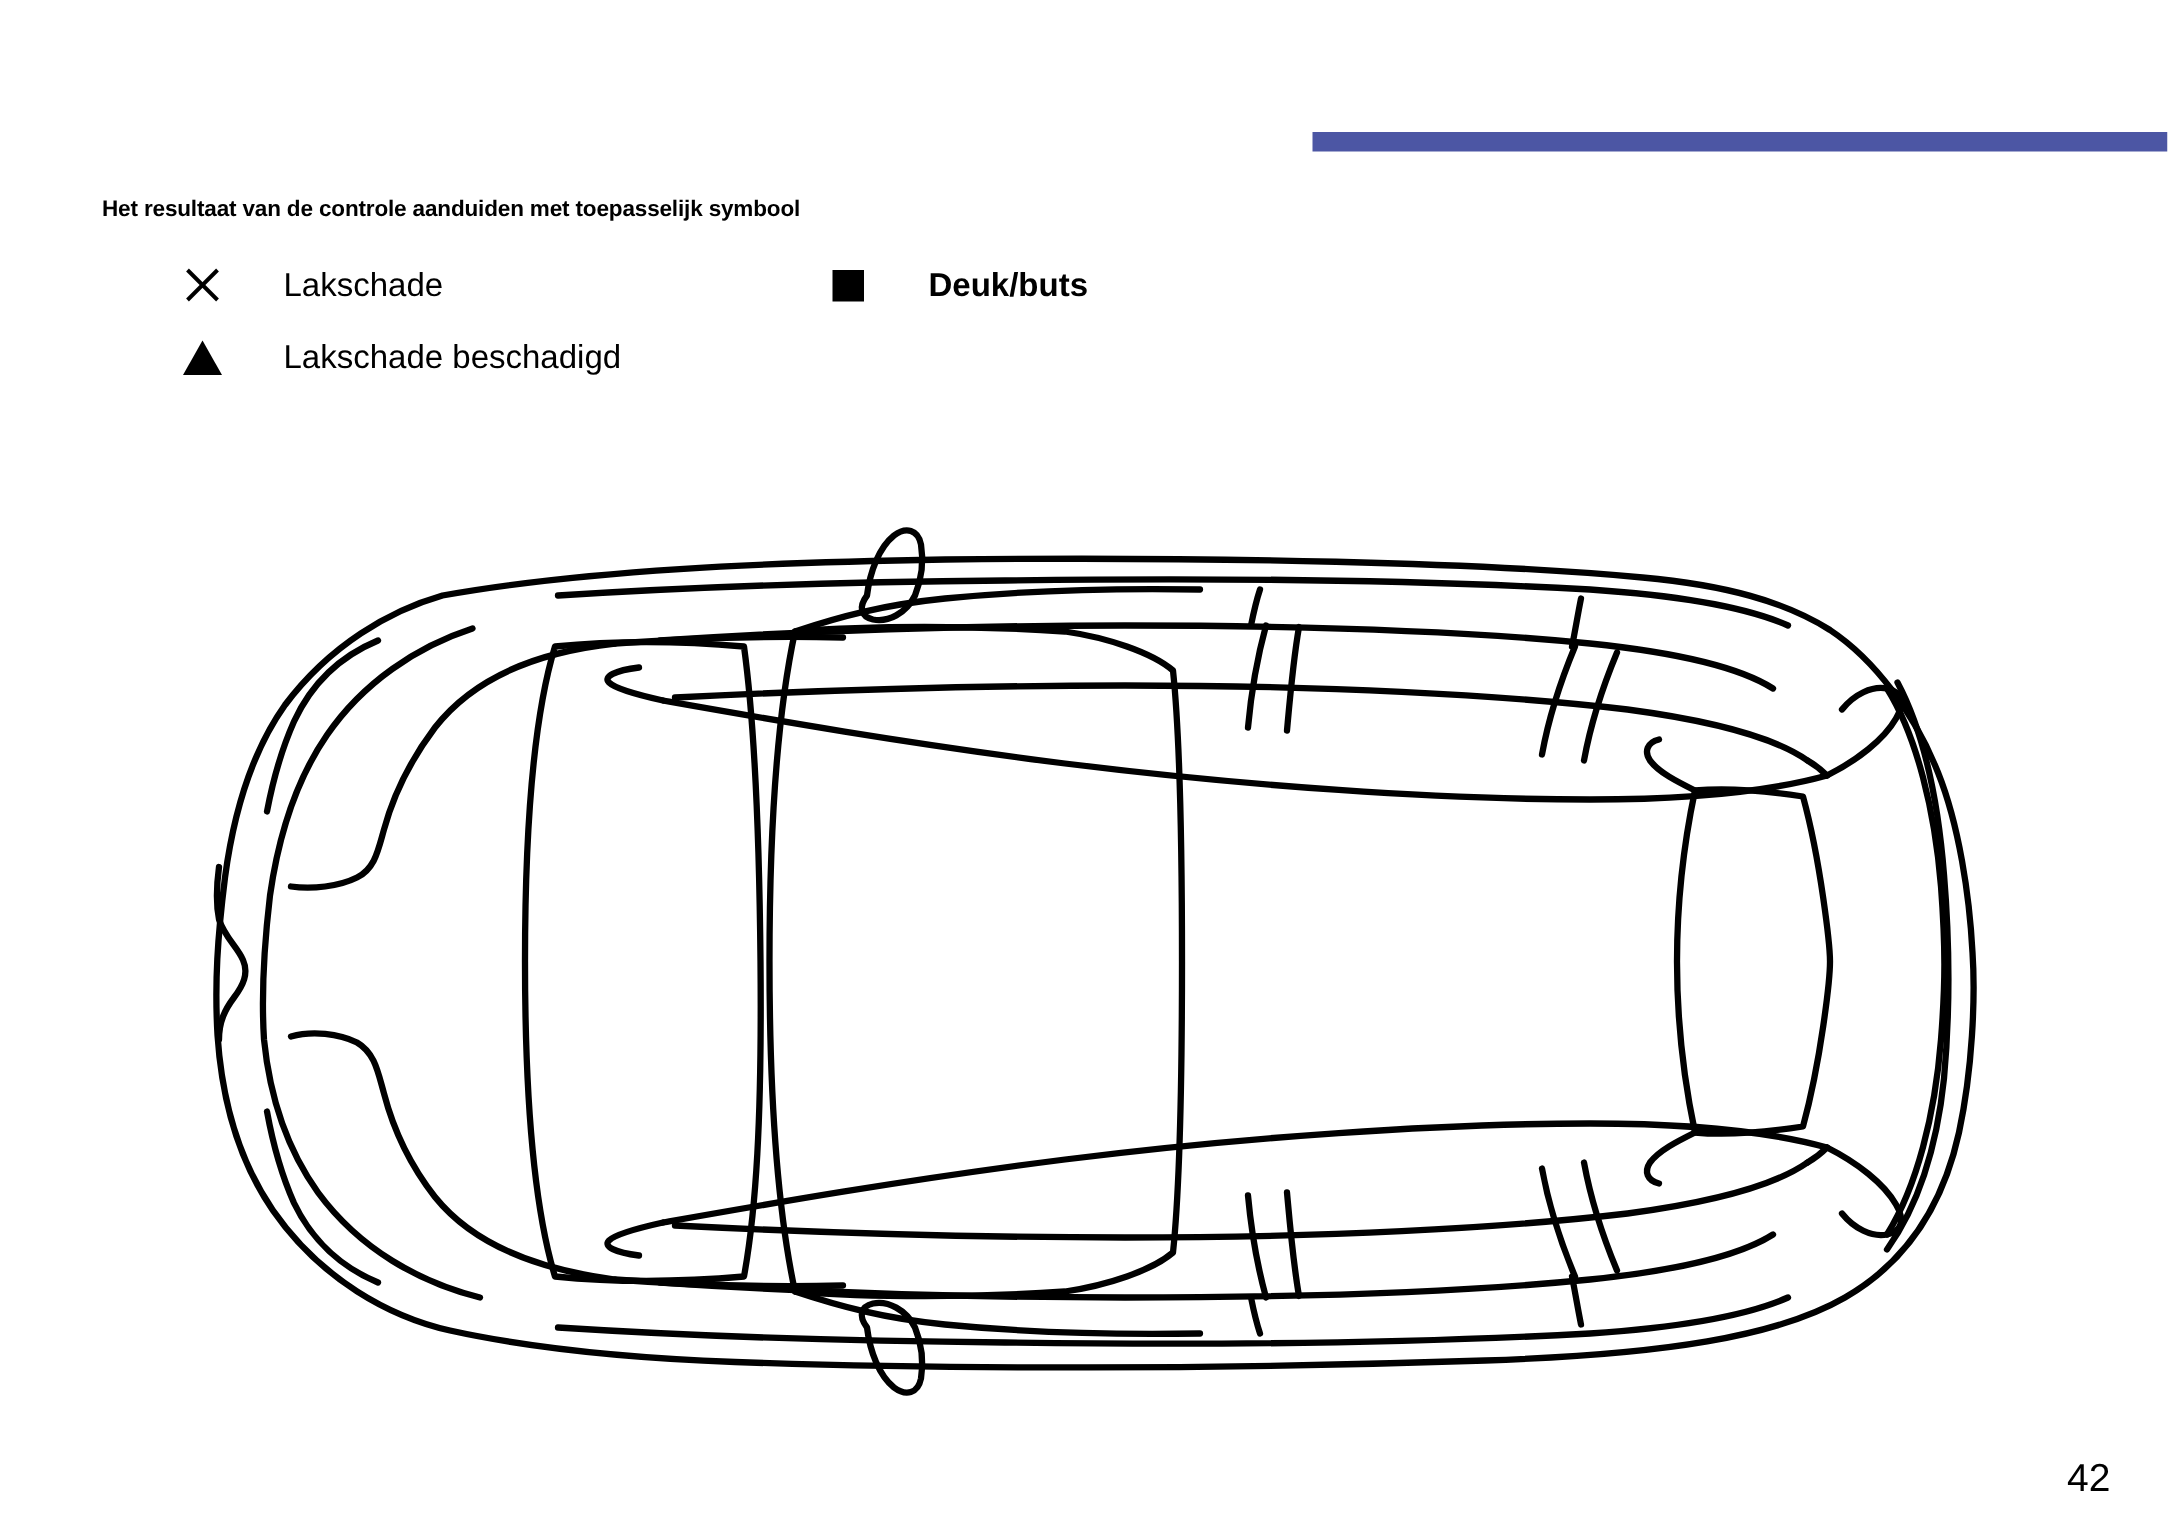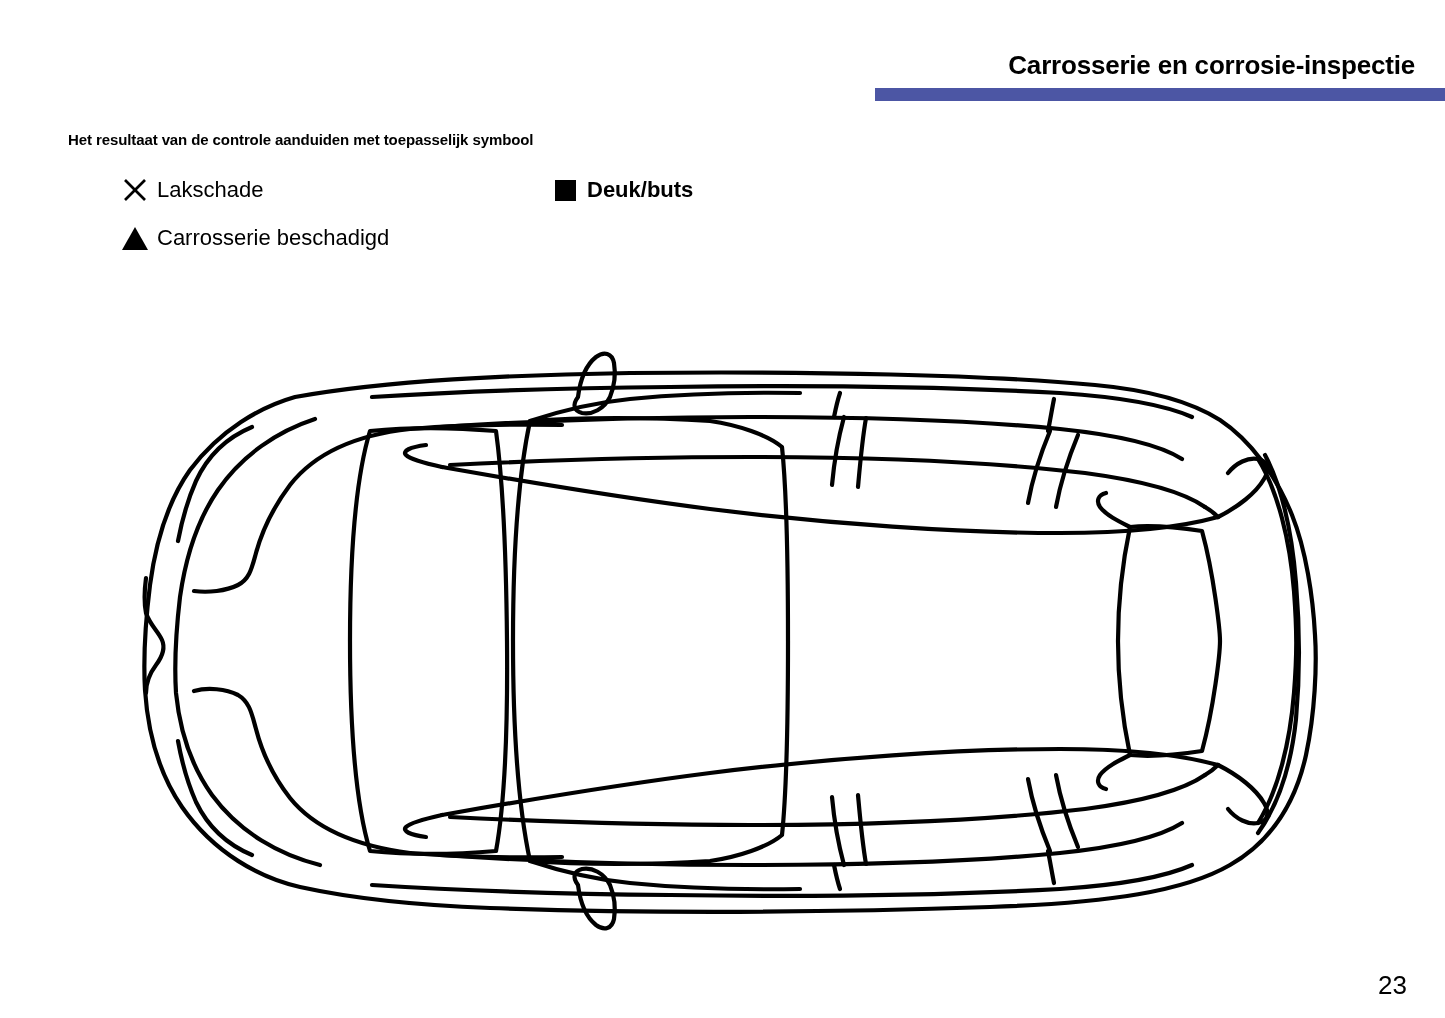--- a/index.html
+++ b/index.html
@@ -66,20 +66,21 @@
     position: absolute;
     top: 0;
   }
   .legend-col.left  { left: 45px;  width: 420px; }
   .legend-col.right { left: 475px; width: 400px; font-weight: bold; }
 
   .legend-row {
     display: flex;
     align-items: center;
     height: 48px;
+    gap: 32px;
   }
   .legend-symbol {
     width: 44px;
     flex: 0 0 44px;
     display: flex;
     align-items: center;
     justify-content: center;
   }
   .legend-label {
     font-size: 22px;
@@ -111,21 +112,20 @@
     right: 38px;
     bottom: 18px;
     font-size: 26px;
     line-height: 30px;
   }
 </style>
 </head>
 <body>
 
 <div id="header-block">
-  <div id="page-title">Carrosserie en corrosie-inspectie</div>
   <div id="title-rule" style="background: rgb(76, 86, 164);"></div>
 </div>
 
 <div id="legend-block">
 
   <div id="legend-heading">Het resultaat van de controle aanduiden met toepasselijk symbool</div>
 
   <div class="legend-columns">
 
     <div class="legend-col left">
@@ -137,21 +137,21 @@
             <line x1="23" y1="3" x2="3" y2="23" stroke="#000" stroke-width="2.6"></line>
           </svg>
         </span>
         <span class="legend-label">Lakschade</span>
       </div>
 
       <div class="legend-row">
         <span class="legend-symbol">
           <span class="sym-tri"></span>
         </span>
-        <span class="legend-label">Carrosserie beschadigd</span>
+        <span class="legend-label">Lakschade beschadigd</span>
       </div>
 
 
     </div>
 
     <div class="legend-col right">
 
       <div class="legend-row">
         <span class="legend-symbol">
           <span class="sym-square"></span>
@@ -392,13 +392,13 @@
         M 1095 172
         C 1102 176, 1106 180, 1108 182"></path>
       <path d="
         M 1095 440
         C 1102 436, 1106 432, 1108 430"></path>
 
     </g>
   </svg>
 </div>
 
-<div id="page-number">23</div>
+<div id="page-number">42</div>
 
 </body></html>

